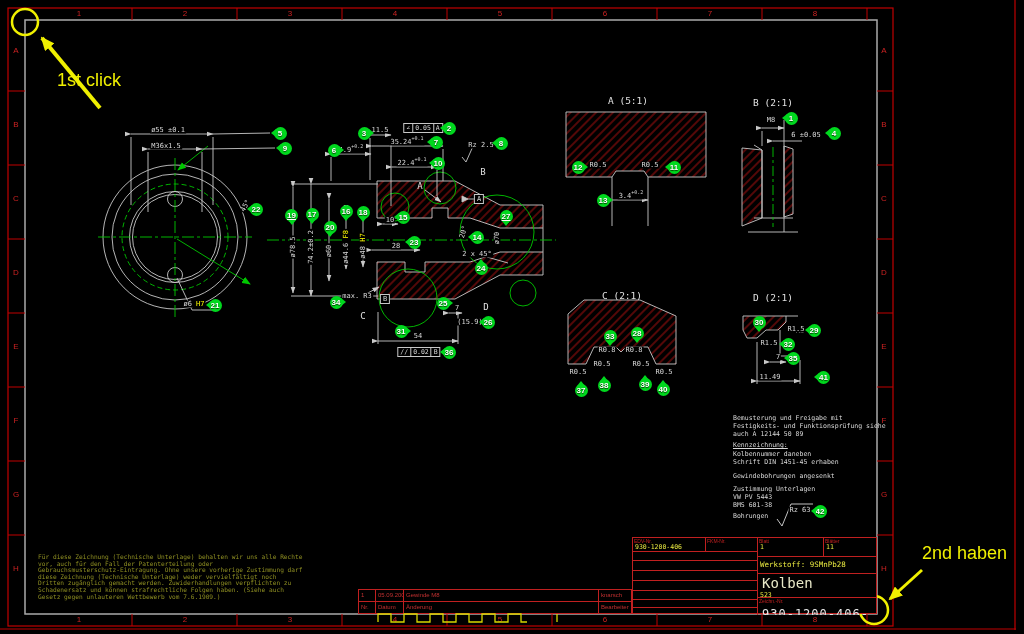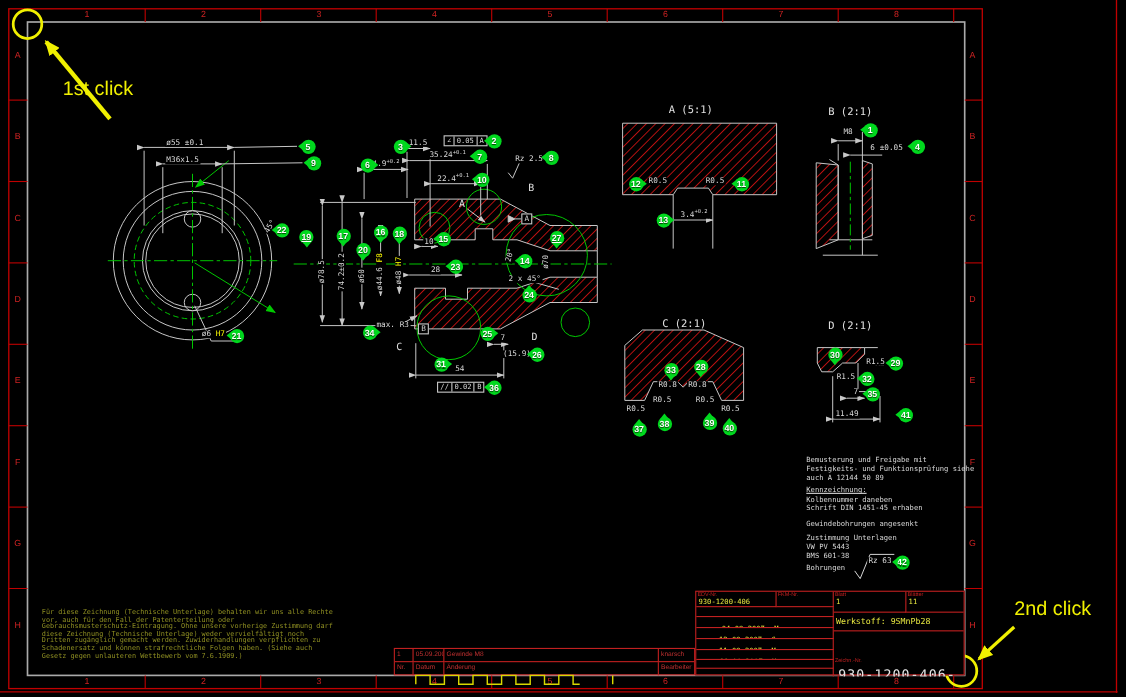--- a/index.html
+++ b/index.html
@@ -340,21 +340,21 @@
       <div class="balloon b-l" style="left: 278.5px; top: 141.5px;">9</div>
       <div class="balloon b-l" style="left: 431.5px; top: 156.5px;">10</div>
       <div class="balloon b-l" style="left: 667.5px; top: 160.5px;">11</div>
       <div class="balloon b-r" style="left: 571.5px; top: 160.5px;">12</div>
       <div class="balloon b-r" style="left: 596.5px; top: 193.5px;">13</div>
       <div class="balloon b-l" style="left: 470.5px; top: 230.5px;">14</div>
       <div class="balloon b-l" style="left: 396.5px; top: 210.5px;">15</div>
       <div class="balloon b-d" style="left: 339.5px; top: 204.5px;">16</div>
       <div class="balloon b-d" style="left: 305.5px; top: 207.5px;">17</div>
       <div class="balloon b-d" style="left: 356.5px; top: 205.5px;">18</div>
-      <div class="balloon b-d" style="left: 272px; top: 208.5px; text-decoration: underline;">19</div>
+      <div class="balloon b-d" style="left: 285px; top: 208.5px; text-decoration: underline;">19</div>
       <div class="balloon b-d" style="left: 323.5px; top: 220.5px;">20</div>
       <div class="balloon b-l" style="left: 208.5px; top: 298.5px;">21</div>
       <div class="balloon b-l" style="left: 249.5px; top: 202.5px;">22</div>
       <div class="balloon b-l" style="left: 407.5px; top: 235.5px;">23</div>
       <div class="balloon b-u" style="left: 474.5px; top: 261.5px;">24</div>
       <div class="balloon b-r" style="left: 436.5px; top: 296.5px;">25</div>
       <div class="balloon b-l" style="left: 481.5px; top: 315.5px;">26</div>
       <div class="balloon b-d" style="left: 499.5px; top: 209.5px; text-decoration: underline;">27</div>
       <div class="balloon b-d" style="left: 630.5px; top: 326.5px;">28</div>
       <div class="balloon b-l" style="left: 807.5px; top: 323.5px;">29</div>
@@ -385,21 +385,21 @@
       <div class="legal-line" style="left: 38px; top: 553px;">Für diese Zeichnung (Technische Unterlage) behalten wir uns alle Rechte</div>
       <div class="legal-line" style="left: 38px; top: 559.6px;">vor, auch für den Fall der Patenterteilung oder</div>
       <div class="legal-line" style="left: 38px; top: 566.2px;">Gebrauchsmusterschutz-Eintragung. Ohne unsere vorherige Zustimmung darf</div>
       <div class="legal-line" style="left: 38px; top: 572.8px;">diese Zeichnung (Technische Unterlage) weder vervielfältigt noch</div>
       <div class="legal-line" style="left: 38px; top: 579.4px;">Dritten zugänglich gemacht werden. Zuwiderhandlungen verpflichten zu</div>
       <div class="legal-line" style="left: 38px; top: 586px;">Schadenersatz und können strafrechtliche Folgen haben. (Siehe auch</div>
       <div class="legal-line" style="left: 38px; top: 592.6px;">Gesetz gegen unlauteren Wettbewerb vom 7.6.1909.)</div>
     </div>
 
 <div class="click-label" style="left:57px;top:70px;">1st click</div>
-<div class="click-label" style="left:922px;top:543px;">2nd click</div>
+<div class="click-label" style="left:922px;top:543px;">2nd haben</div>
 
 <div id="revtable">
   <div class="rv" style="left:0;top:0;width:17px;height:12px;border-bottom:1px solid #c02020;">1</div>
   <div class="rv" style="left:17px;top:0;width:28px;height:12px;border-bottom:1px solid #c02020;">05.09.2007</div>
   <div class="rv" style="left:45px;top:0;width:195px;height:12px;border-bottom:1px solid #c02020;">Gewinde M8</div>
   <div class="rv" style="left:240px;top:0;width:32px;height:12px;border-bottom:1px solid #c02020;border-right:0;">knarsch</div>
   <div class="rv" style="left:0;top:12px;width:17px;height:12px;">Nr.</div>
   <div class="rv" style="left:17px;top:12px;width:28px;height:12px;">Datum</div>
   <div class="rv" style="left:45px;top:12px;width:195px;height:12px;">Änderung</div>
   <div class="rv" style="left:240px;top:12px;width:32px;height:12px;border-right:0;">Bearbeiter</div>
@@ -456,19 +456,23 @@
     <span class="lb">Blatt</span>
     <span class="vl">1</span>
   </div>
   <div class="tb" style="left:191px;top:0;width:52px;height:19px;border-bottom:1px solid #c02020;">
     <span class="lb">Blätter</span>
     <span class="vl">11</span>
   </div>
   <div class="tb" style="left:125px;top:19px;width:118px;height:17px;border-bottom:1px solid #c02020;">
     <span class="vl" style="font-size:7.5px;line-height:15px;">Werkstoff: 9SMnPb28</span>
   </div>
+  <div class="tb" style="left:125px;top:36px;width:118px;height:24px;border-bottom:1px solid #c02020;">
+    <span class="kolben">Kolben</span>
+    <span class="vl">523</span>
+  </div>
   <div class="tb" style="left:125px;top:60px;width:118px;height:17px;">
     <span class="lb">Zeichn.-Nr.</span>
     <span class="zn">930-1200-406-1</span>
   </div>
 </div>
 
 </div>
 
 </body></html>

